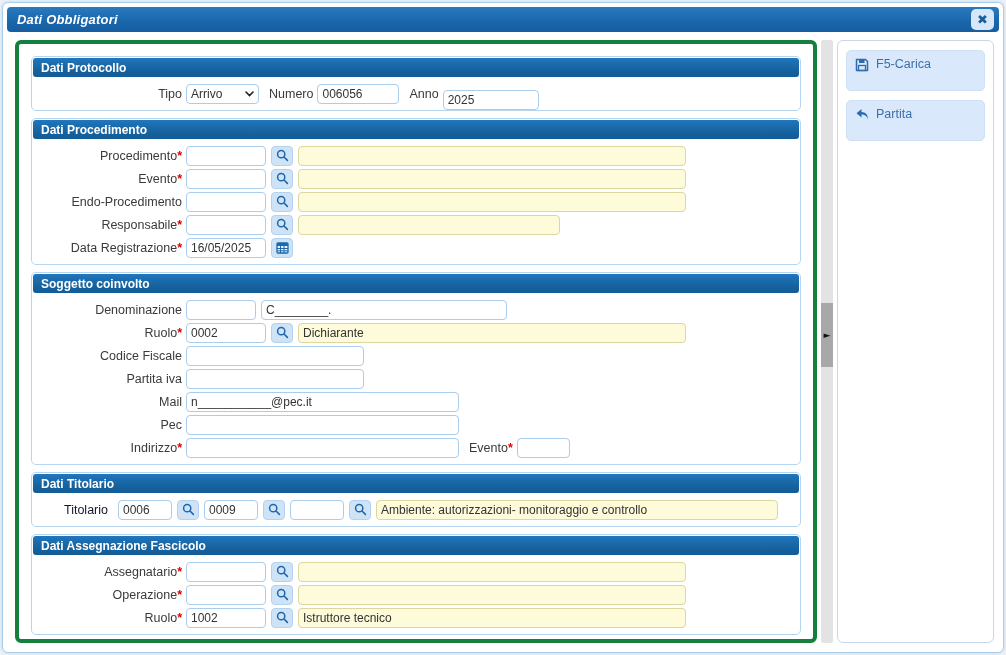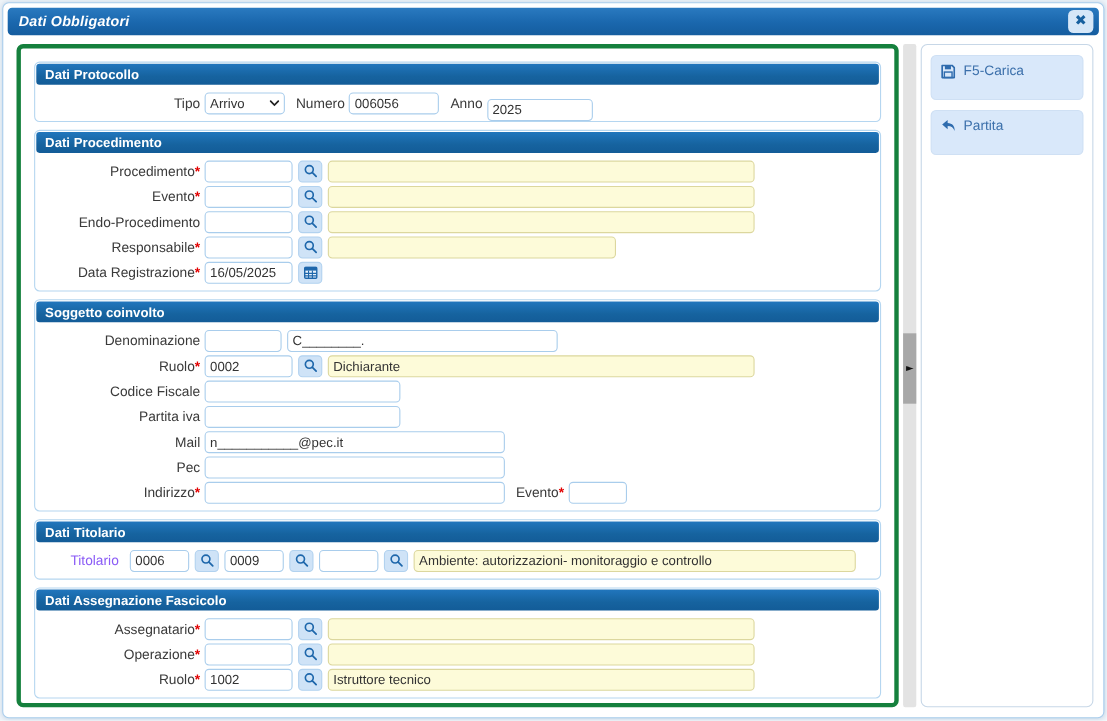--- a/index.html
+++ b/index.html
@@ -48,21 +48,21 @@
   
   .section { border:1px solid #b5d6f0; border-radius:5px; margin-bottom:7px; background:#fff; }
   .sec-h {
     margin:1px; height:19px; border-radius:3px; padding:0 8px;
     background:linear-gradient(180deg,#2176bd 0%, #16639f 60%, #135c98 100%);
     color:#fff; font-size:12px; font-weight:bold; display:flex; align-items:center;
   }
   .sec-b { padding:4px 6px 5px 6px; }
   .row { display:flex; align-items:center; height:23px; }
   .lbl { width:144px; margin-right:4px; text-align:right; font-size:12.5px; color:#3a3a3a; white-space:nowrap; }
-  .lbl-t { width:70px; margin-right:10px; text-align:right; font-size:12.5px; color:#8b5cf6; }
+  .lbl-t { width:70px; margin-right:10px; text-align:right; font-size:12.5px; color:#0f172a; }
   .lbl-in { margin-left:10px; margin-right:4px; font-size:12.5px; color:#3a3a3a; white-space:nowrap; }
   .req { color:#e20000; font-weight:bold; }
   input, select {
     height:20px; border:1px solid #a9cdec; border-radius:4px; background:#fff;
     font-family:"Liberation Sans", sans-serif; font-size:12px; color:#333; padding:0 4px; outline:none;
   }
   input.yellow { background:#fdfbd9; border-color:#dcd79e; }
   .blur { filter: blur(0.7px); }
   
   .w-code { width:80px; }  .w-num { width:82px; }  .w-anno { width:96px;margin-top:12px; }

